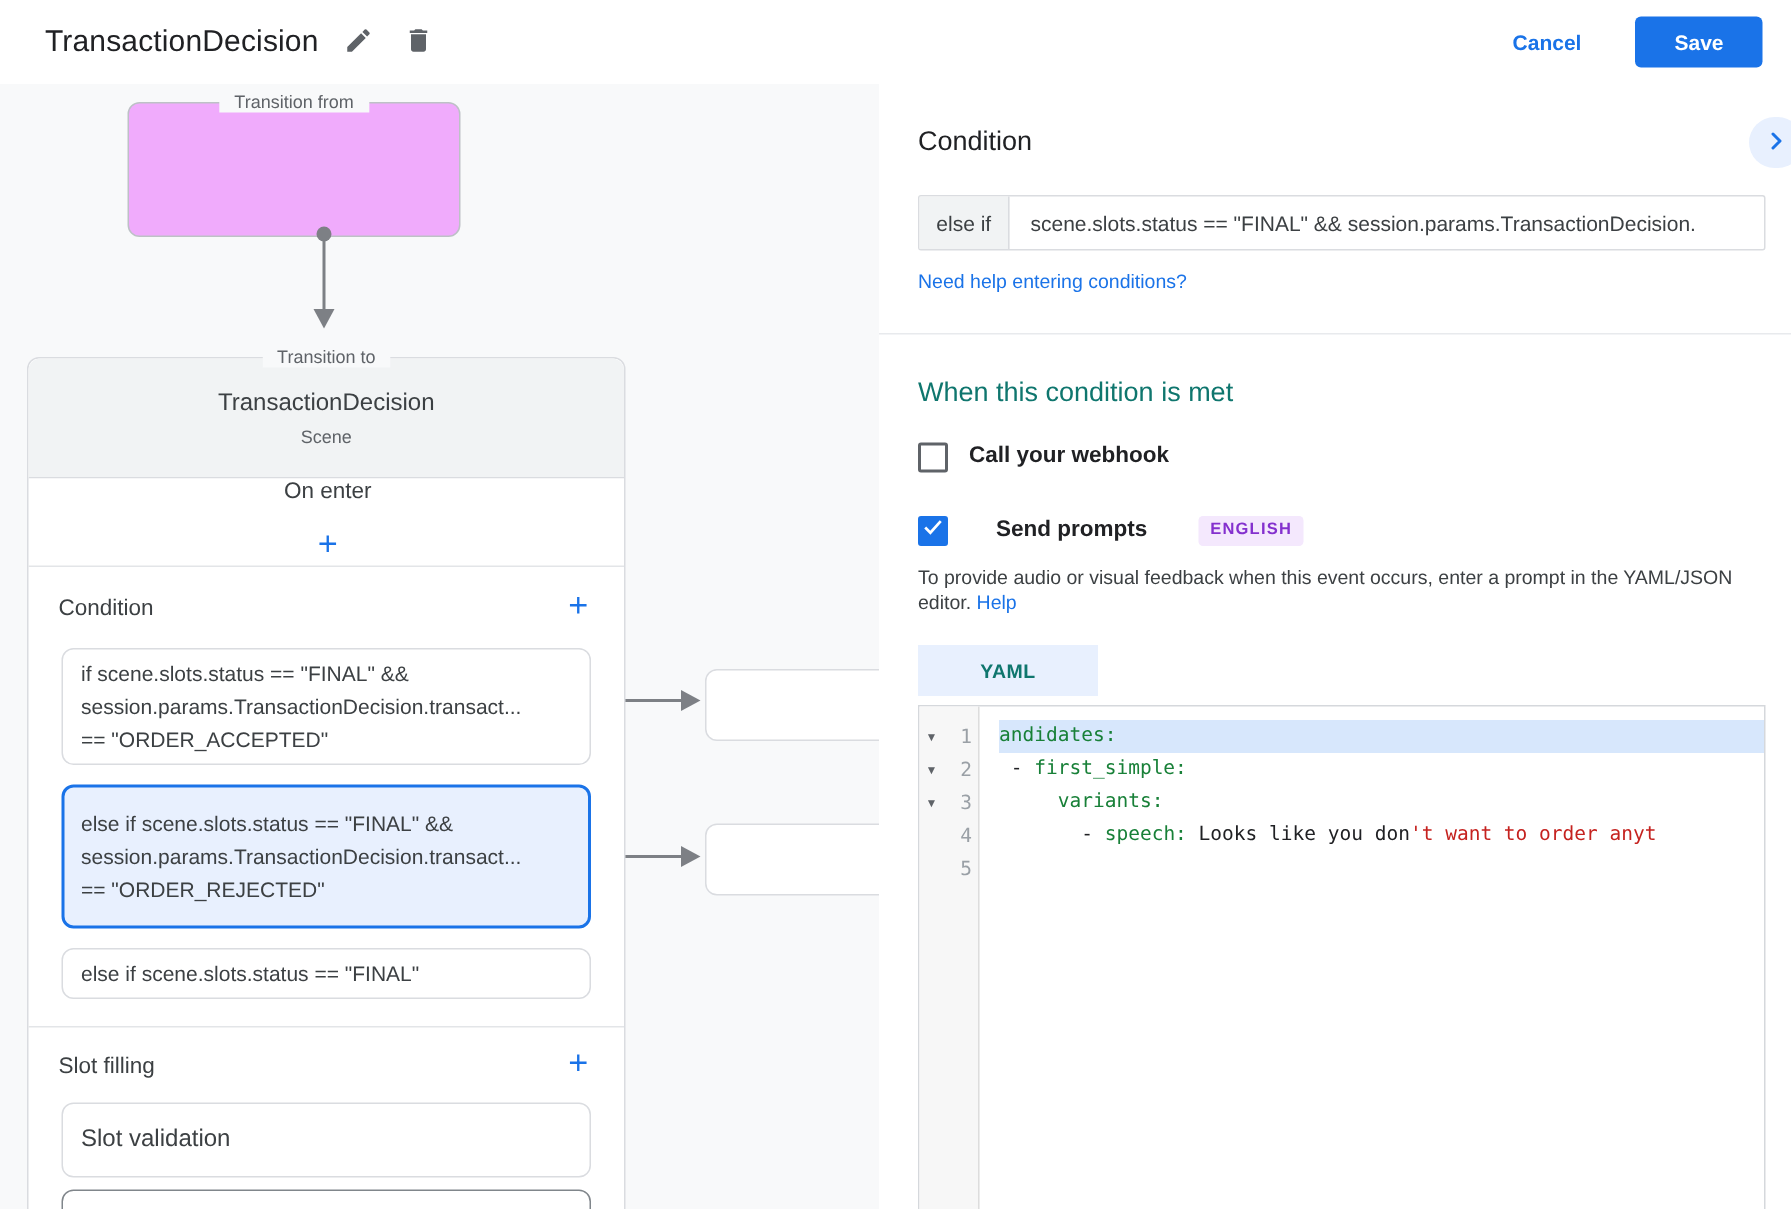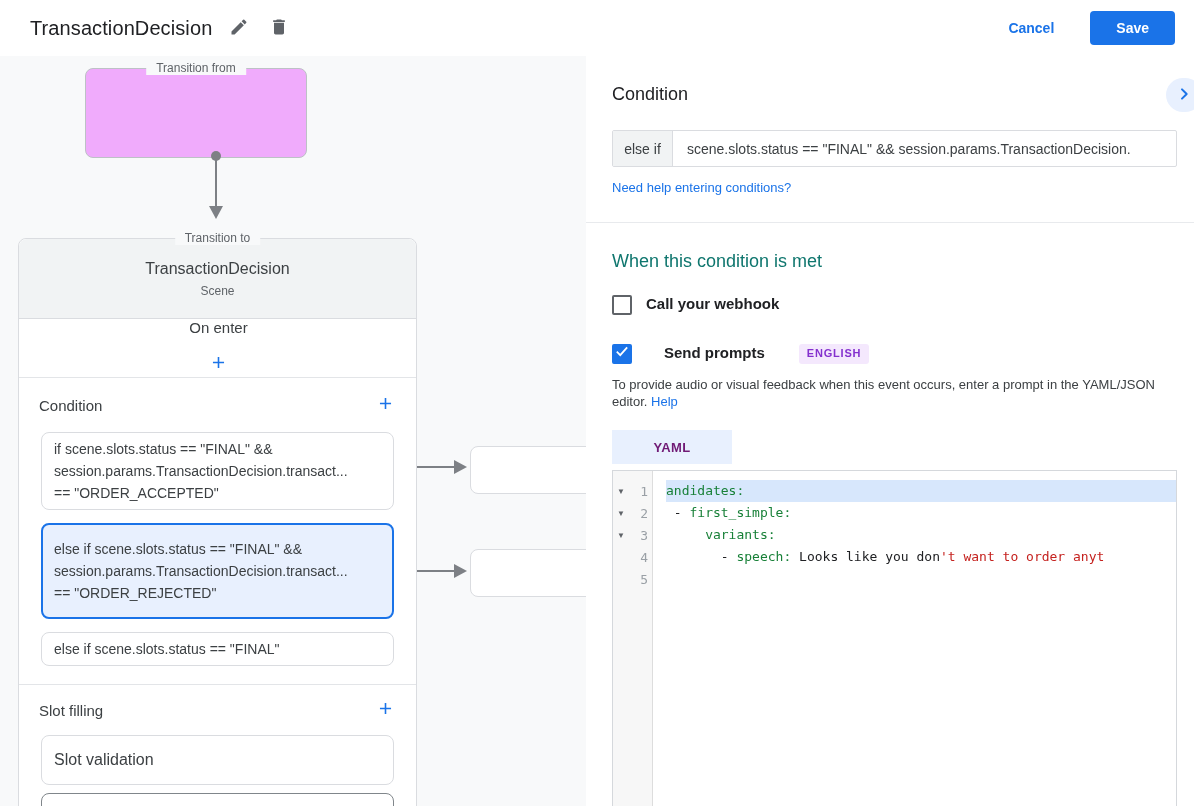--- a/index.html
+++ b/index.html
@@ -98,21 +98,21 @@
   .lang-badge { margin-left:16px; background:#f4e8fd; color:#8430ce; font-size:11px;
     font-weight:bold; letter-spacing:.8px; padding:3px 8px; border-radius:3px; }
 
   .prompt-desc { position:absolute; left:26px; top:320px; width:552px; font-size:13px;
     color:#3c4043; line-height:17px; }
   .inline-link { color:#1a73e8; text-decoration:none; cursor:pointer; }
 
   .tabs { position:absolute; left:26px; top:374px; display:flex; }
   .tab { width:120px; height:34px; display:flex; align-items:center; justify-content:center;
     font-size:13px; font-weight:bold; letter-spacing:.3px; color:#5f6368; cursor:pointer; }
-  .tab.active { background:#e8f0fe; color:#701a75; }
+  .tab.active { background:#e8f0fe; color:#0f766e; }
 
   
   .editor { position:absolute; left:26px; right:17px; top:414px; height:345px;
     border:1px solid #d5d8dc; background:#fff; }
   .gutter { position:absolute; left:0; top:0; bottom:0; width:40px; background:#f7f7f7;
     border-right:1px solid #ddd; padding-top:9px; }
   .gutter-row { height:22px; display:flex; align-items:center; }
   .fold { width:16px; text-align:center; font-size:8px; color:#5f6368; cursor:pointer; }
   .lnum { flex:1; text-align:right; padding-right:4px; font-size:13px; color:#9aa0a6;
     font-family:"DejaVu Sans Mono", monospace; }

